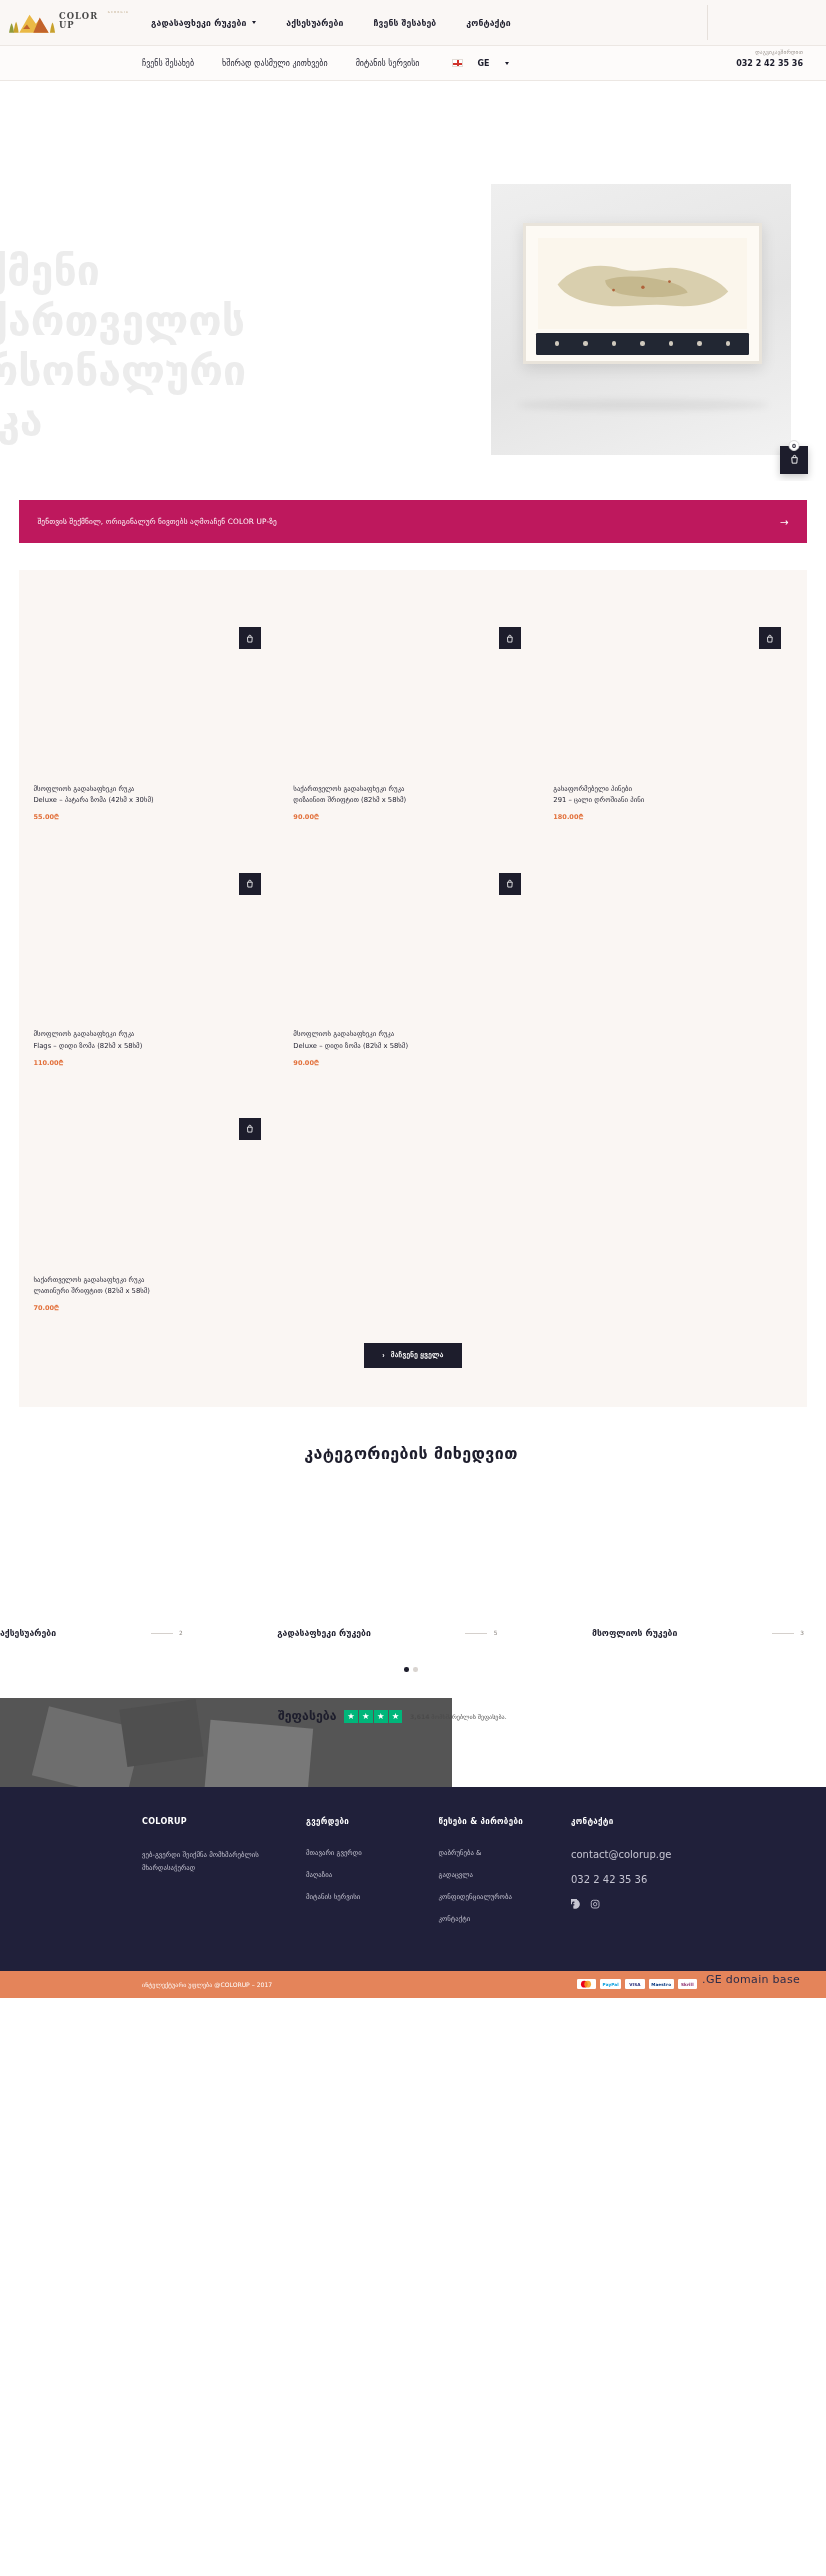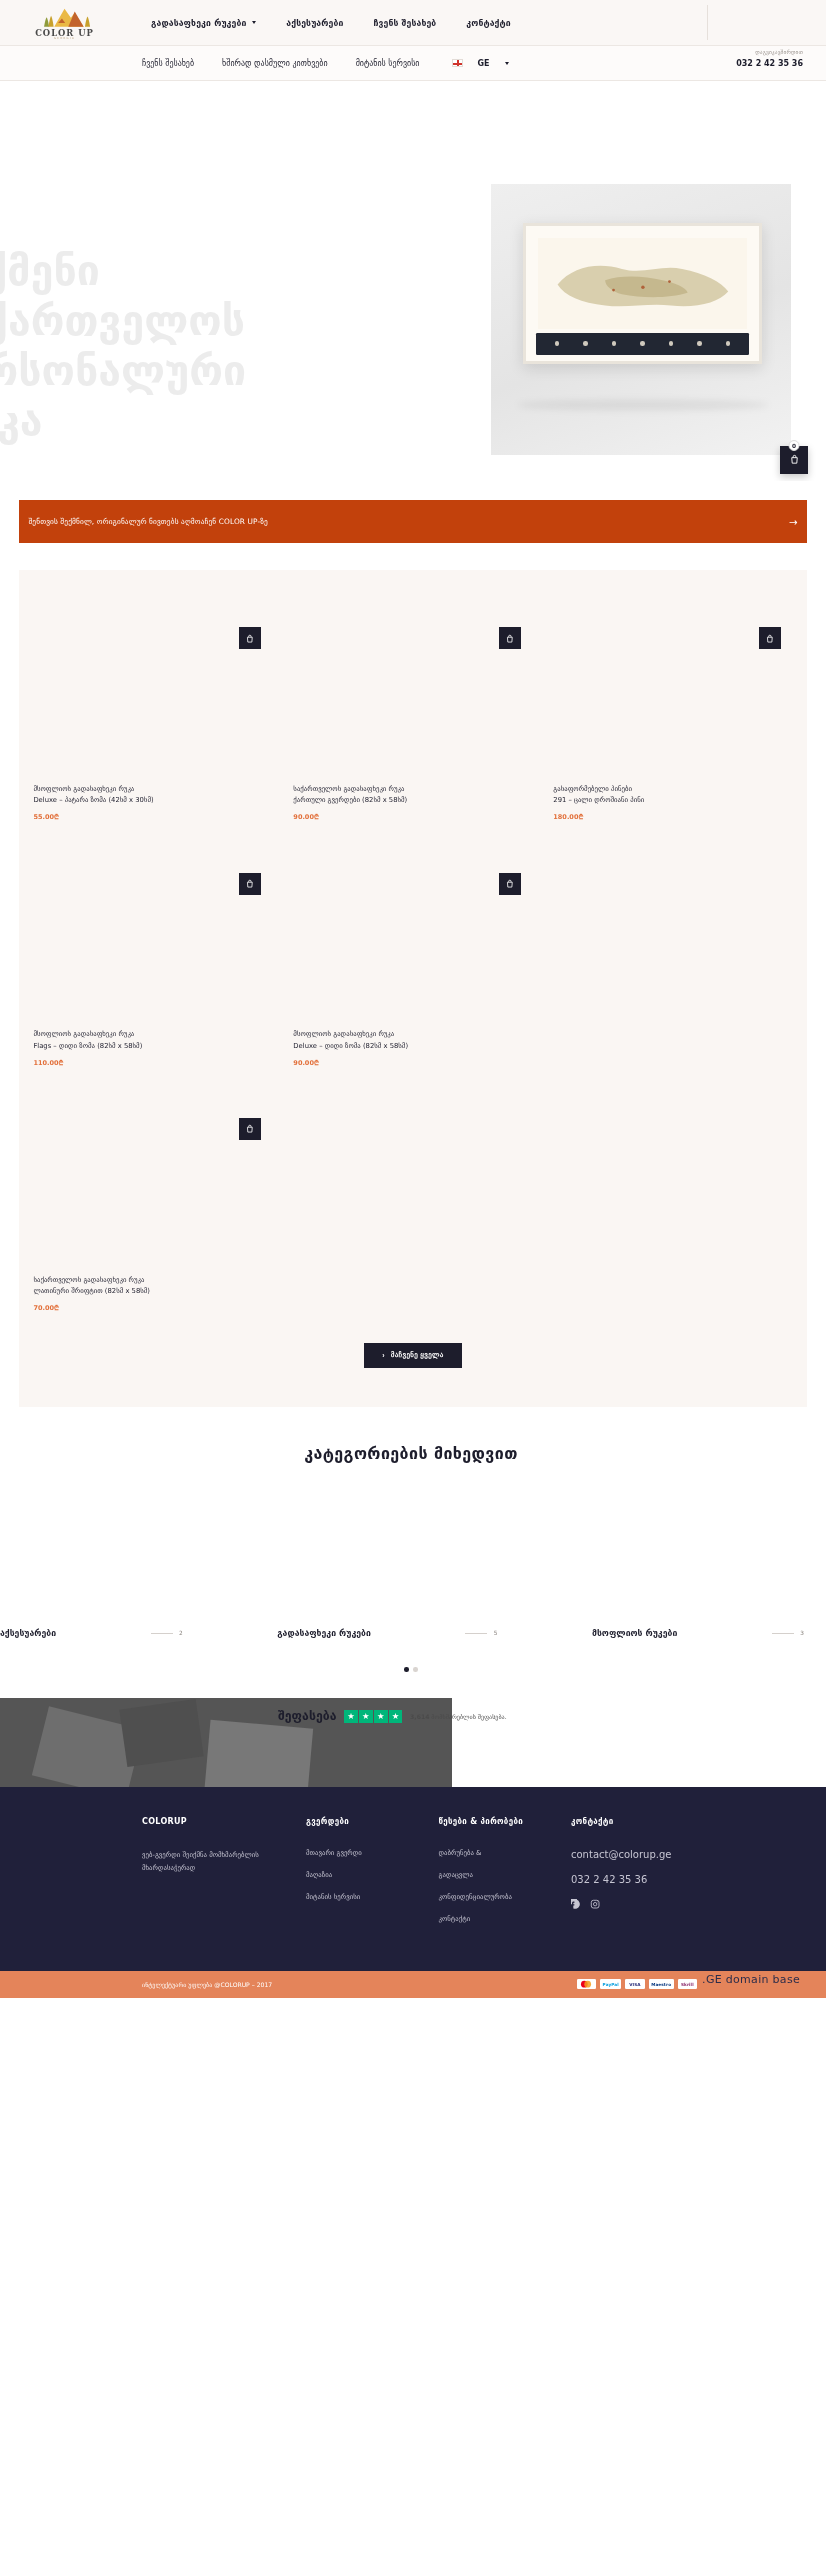--- a/index.html
+++ b/index.html
@@ -12,21 +12,21 @@
     position:relative;
   }
   .page { width:826px; position:relative; overflow:hidden; }
 
   
   .topbar {
     height:46px; background:#faf7f5; display:flex; align-items:center;
     border-bottom:0.6px solid #ece7e3; position:relative;
   }
   .logo-wrap { width:129px; display:flex; align-items:center; justify-content:center; height:46px; }
-  .logo { display:flex; flex-direction:column; align-items:center; line-height:1; }
+  .logo { display:flex; flex-direction:row; line-height:1; }
   .logo svg { display:block; }
   .logo-word { font-family:"DejaVu Serif","Liberation Serif",serif; font-weight:700; font-size:8.4px; letter-spacing:1px; color:#4a4a4a; margin-top:1.3px;}
   .logo-sub { font-size:2.6px; letter-spacing:1.3px; color:#b9a27f; margin-top:0.6px;}
   .mainnav { display:flex; align-items:center; gap:30px; margin-left:22px; }
   .mainnav a {
     font-size:8.7px; font-weight:700; color:#1d1d2c; text-decoration:none;
     letter-spacing:0.1px; white-space:nowrap; display:flex; align-items:center; gap:5.8px;
   }
   .caret { width:0;height:0;border-left:2.6px solid transparent;border-right:2.6px solid transparent;border-top:3.2px solid #1d1d2c; display:inline-block; }
   .header-divider { position:absolute; right:118px; top:5.2px; bottom:5.2px; width:0.6px; background:#e6e0db; }
@@ -74,22 +74,22 @@
   .cart-badge {
     position:absolute; top:-5.8px; left:50%; transform:translateX(-50%);
     width:11px;height:11px;border-radius:50%;background:#fff;color:#1d1d2c;
     font-size:5.8px;font-weight:700;display:flex;align-items:center;justify-content:center;
     border:0.6px solid #ddd;
   }
 
   
   .promo-wrap { padding:19.4px 19.4px 0 19.4px; }
   .promo {
-    background:#c2410c; height:43px; display:flex; align-items:center;
-    justify-content:space-between; padding:0 9px;
+    background:#be185d; height:43px; display:flex; align-items:center;
+    justify-content:space-between; padding:0 18px;
   }
   .promo-text { color:#fff; font-size:7.4px; letter-spacing:0.1px;}
   .promo-arrow { color:#fff; font-size:10.3px; }
 
   
   .products { margin:27px 19.4px 0 19.4px; background:#faf6f3; padding:17px 14px 39px 14px; }
   .prow { display:grid; grid-template-columns:repeat(3,1fr); gap:0 20.7px; }
   .pcard { position:relative; padding-bottom:11.6px; }
   .pthumb { height:194px; background:#faf6f3; position:relative; }
   .pcart {
@@ -285,21 +285,21 @@
         <div class="pthumb">
           <div class="pcart">
             <svg width="9.7" height="9.7" viewBox="0 0 24 24" fill="none" stroke="#fff" stroke-width="2">
                 <path d="M6 8h12l-1 12H7L6 8z"></path>
                 <path d="M9 8V6a3 3 0 0 1 6 0v2"></path>
               </svg>
           </div>
         </div>
         <div class="pname">
           <span>საქართველოს გადასაფხეკი რუკა</span><br>
-          <span>ქართული გვერდები (82სმ x 58სმ)</span>
+          <span>დიზაინით შრიფტით (82სმ x 58სმ)</span>
         </div>
         <div class="pprice">90.00₾</div>
       </div>
 
       <div class="pcard">
         <div class="pthumb">
           <div class="pcart">
             <svg width="9.7" height="9.7" viewBox="0 0 24 24" fill="none" stroke="#fff" stroke-width="2">
                 <path d="M6 8h12l-1 12H7L6 8z"></path>
                 <path d="M9 8V6a3 3 0 0 1 6 0v2"></path>

